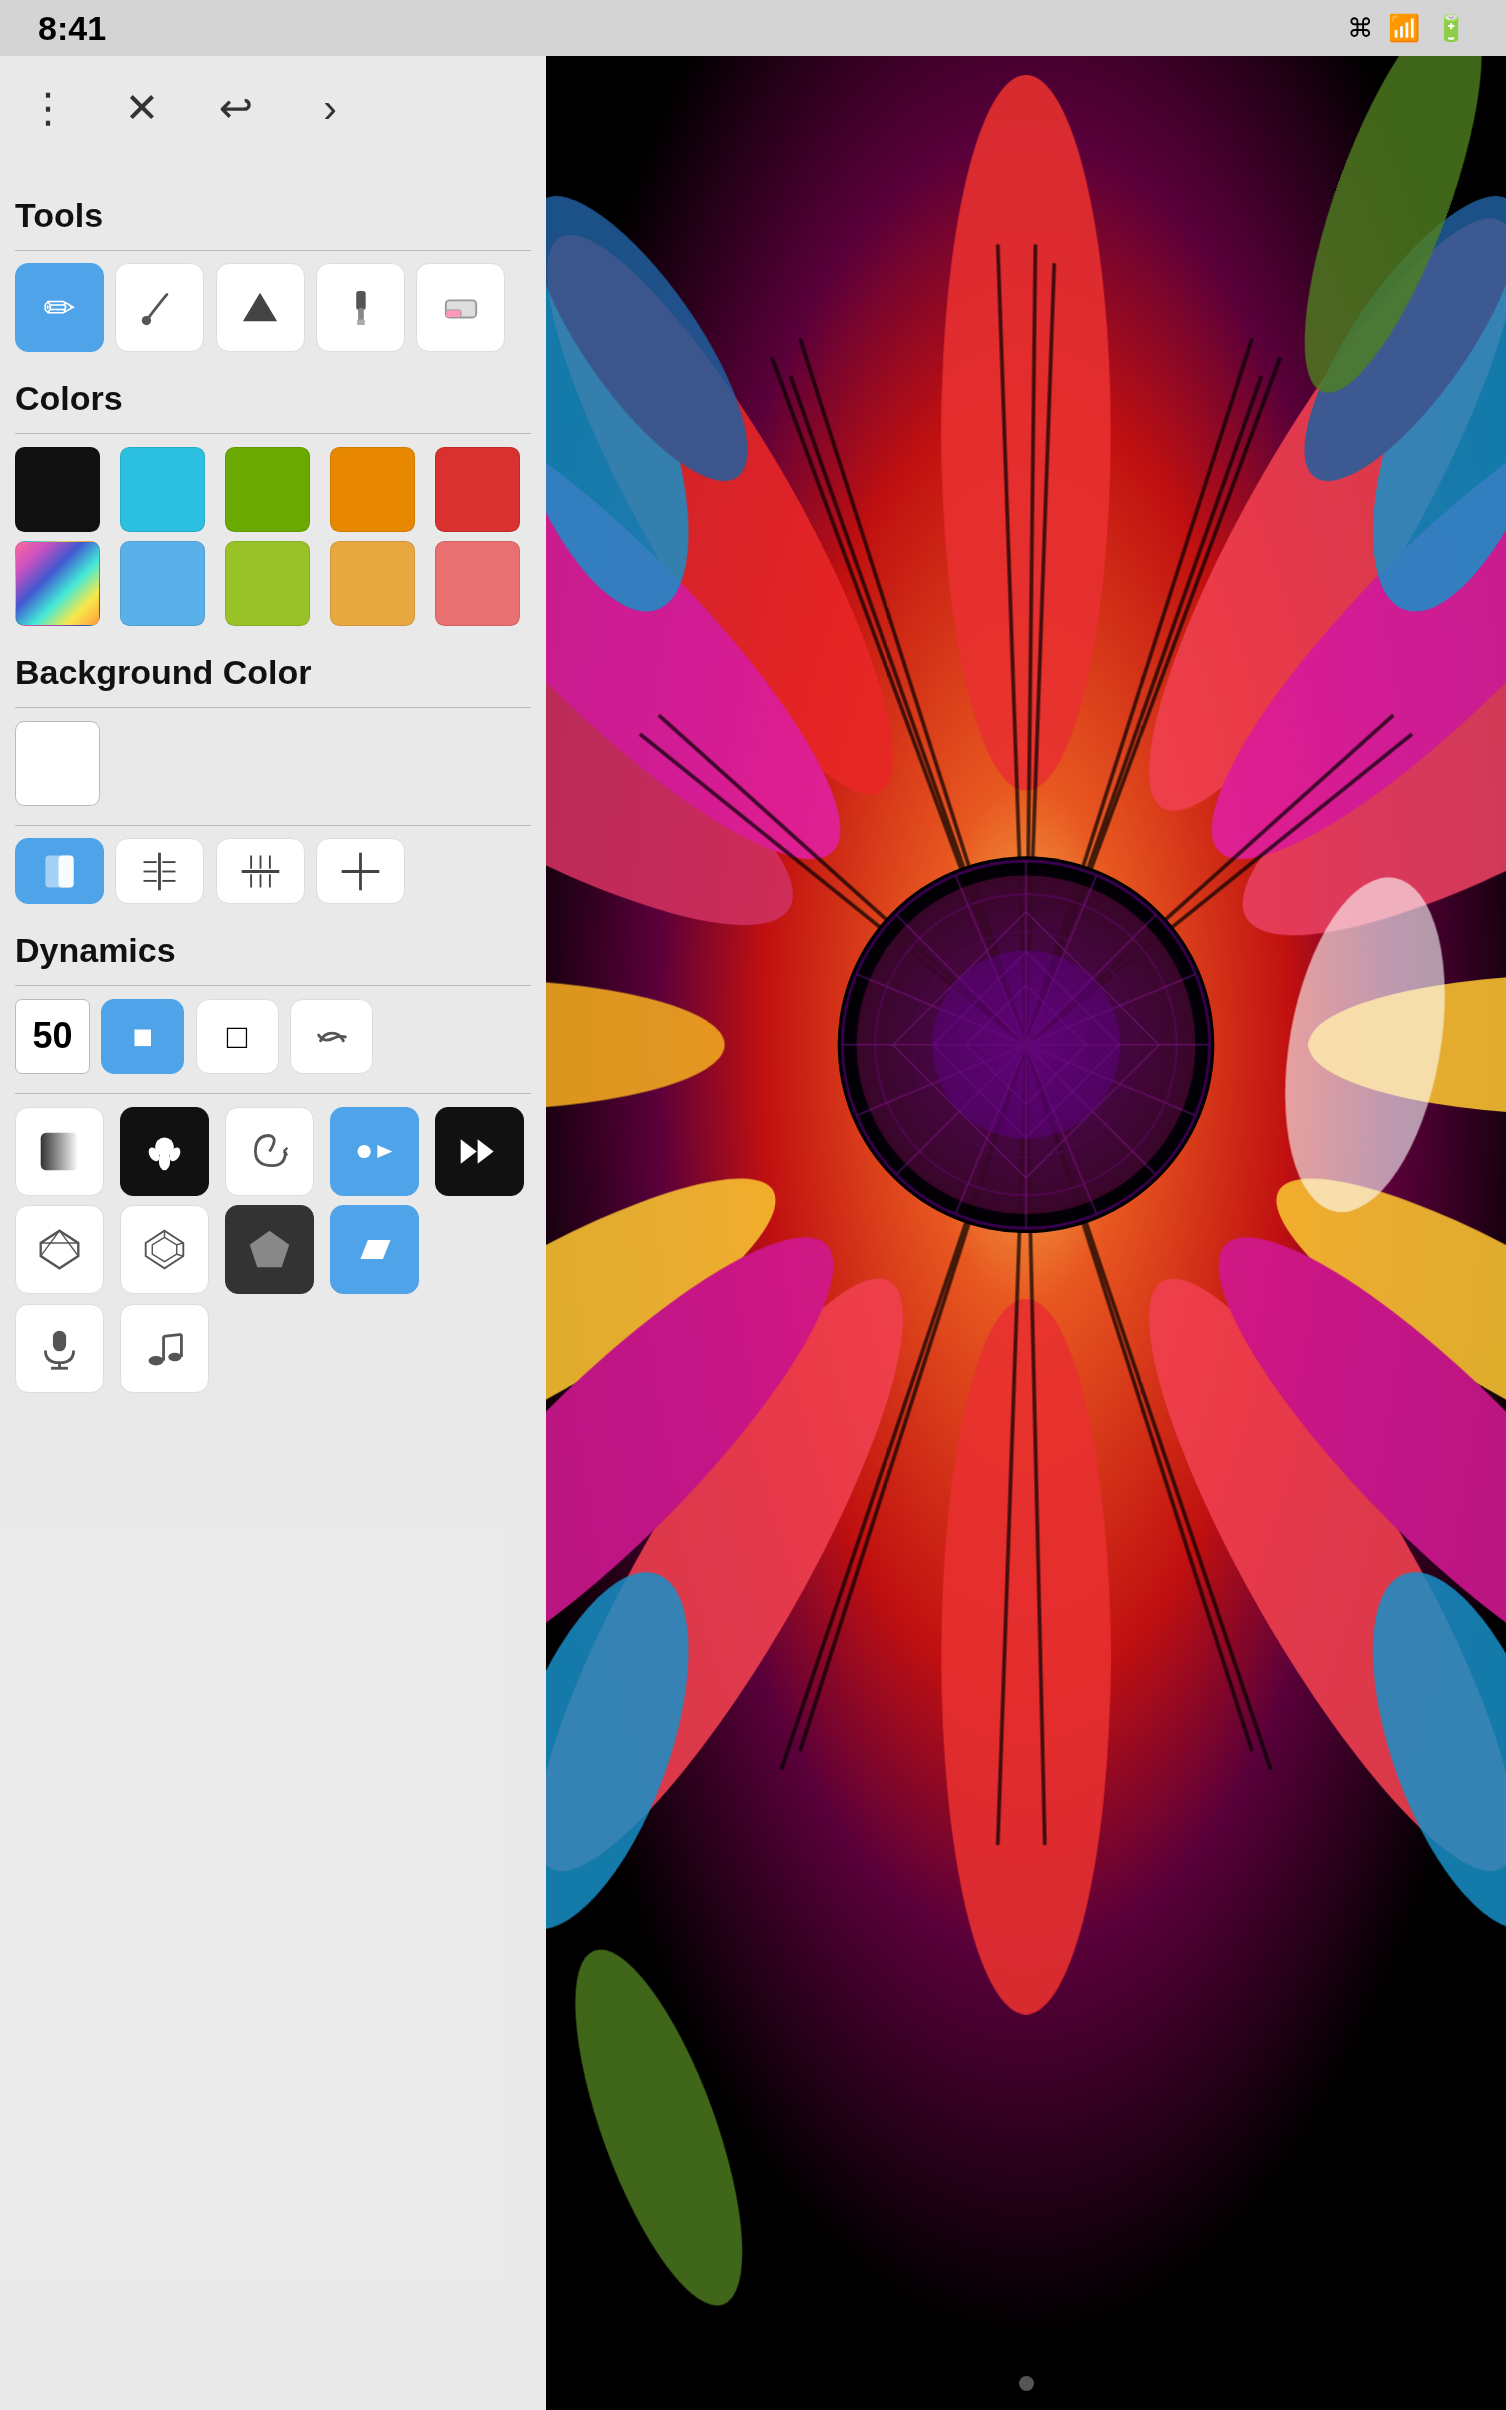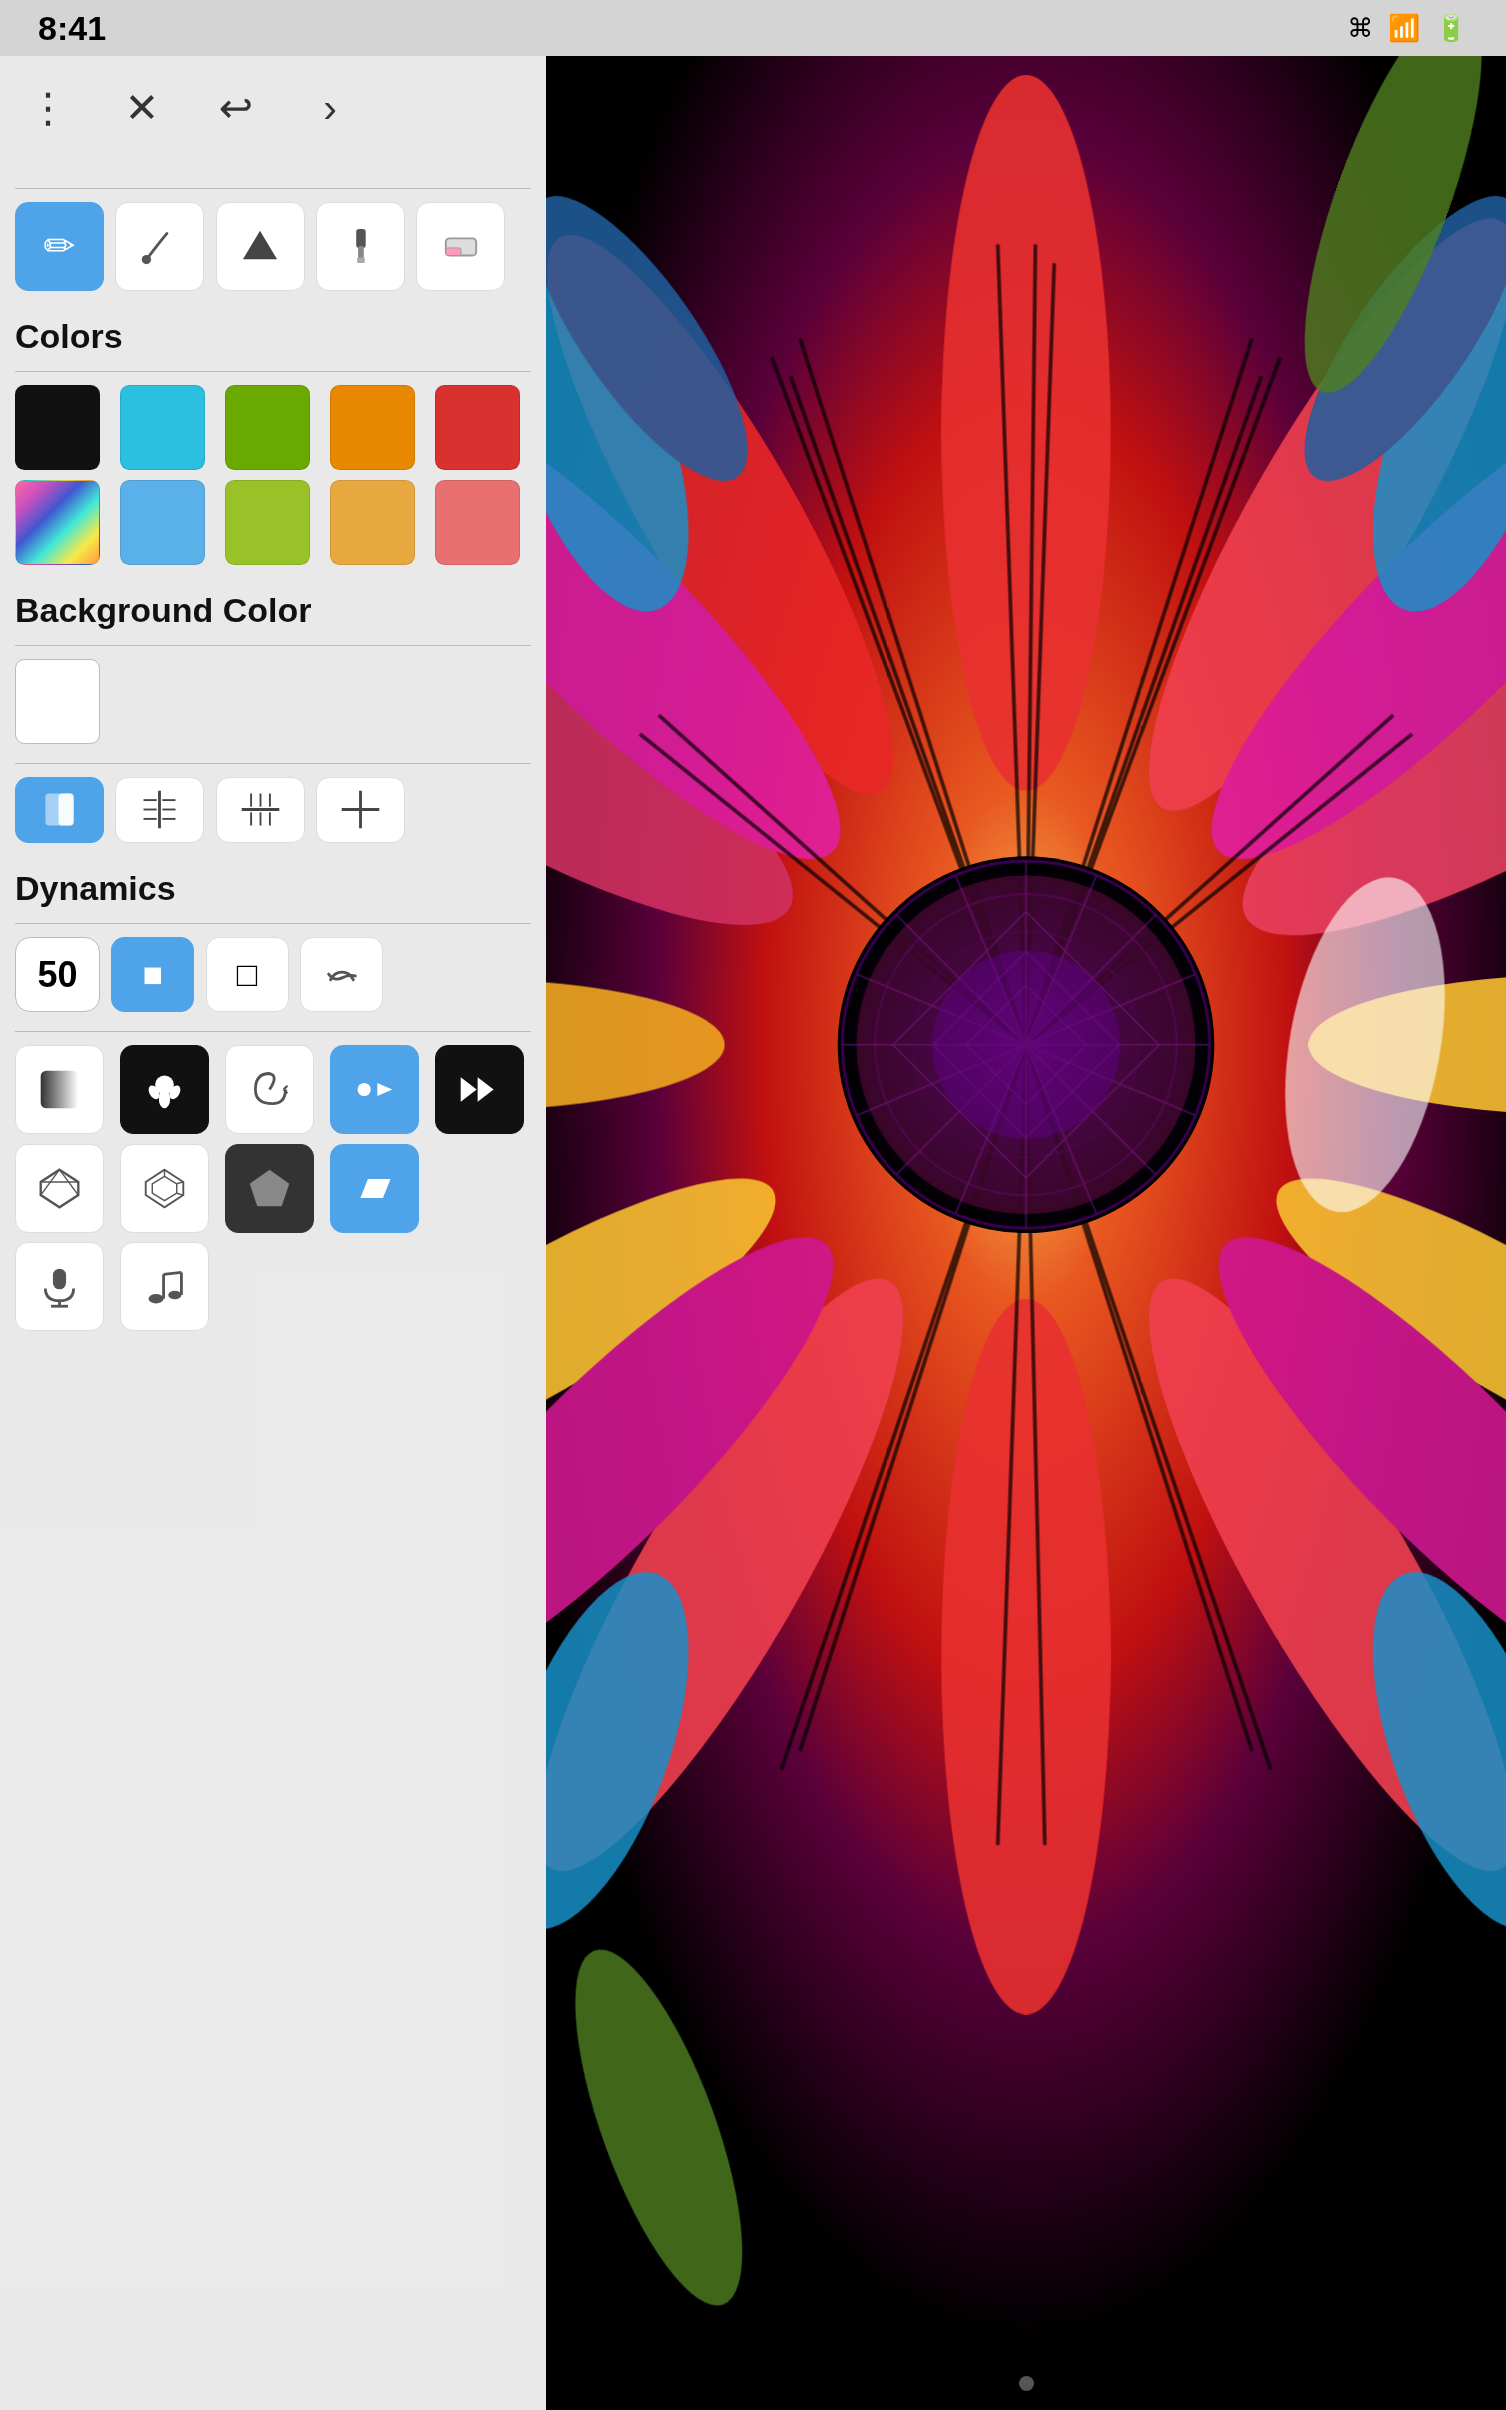--- a/index.html
+++ b/index.html
@@ -169,23 +169,23 @@
     }
 
     
     #dynamics-row {
       display: flex;
       gap: 11.3px;
       align-items: center;
       margin-bottom: 19px;
     }
     .dynamics-num {
-      width: 85px;
+      width: 75px;
       height: 75px;
-      border-radius: 15px;
+      border-radius: 7px;
       border: 1.9px solid #bbb;
       background: #fff;
       display: flex;
       align-items: center;
       justify-content: center;
       font-size: 36px;
       font-weight: 600;
     }
     .dynamics-btn {
       width: 83px;
@@ -291,20 +291,21 @@
 
   <div id="sidebar">
 
     <div id="toolbar">
       <div class="toolbar-btn">⋮</div>
       <div class="toolbar-btn">✕</div>
       <div class="toolbar-btn">↩</div>
       <div class="toolbar-btn">›</div>
     </div>
 
+    <div class="section-label">Tools</div>
     <div class="divider"></div>
     <div id="tools-row">
       <div class="tool-btn active">✏</div>
       <div class="tool-btn">
         <svg width="41" height="41" viewBox="0 0 44 44">
             <path d="M8 36 Q20 20 30 8" stroke="#555" stroke-width="3" fill="none" stroke-linecap="round"></path>
             <circle cx="8" cy="36" r="5" fill="#555"></circle>
           </svg>
       </div>
       <div class="tool-btn">

